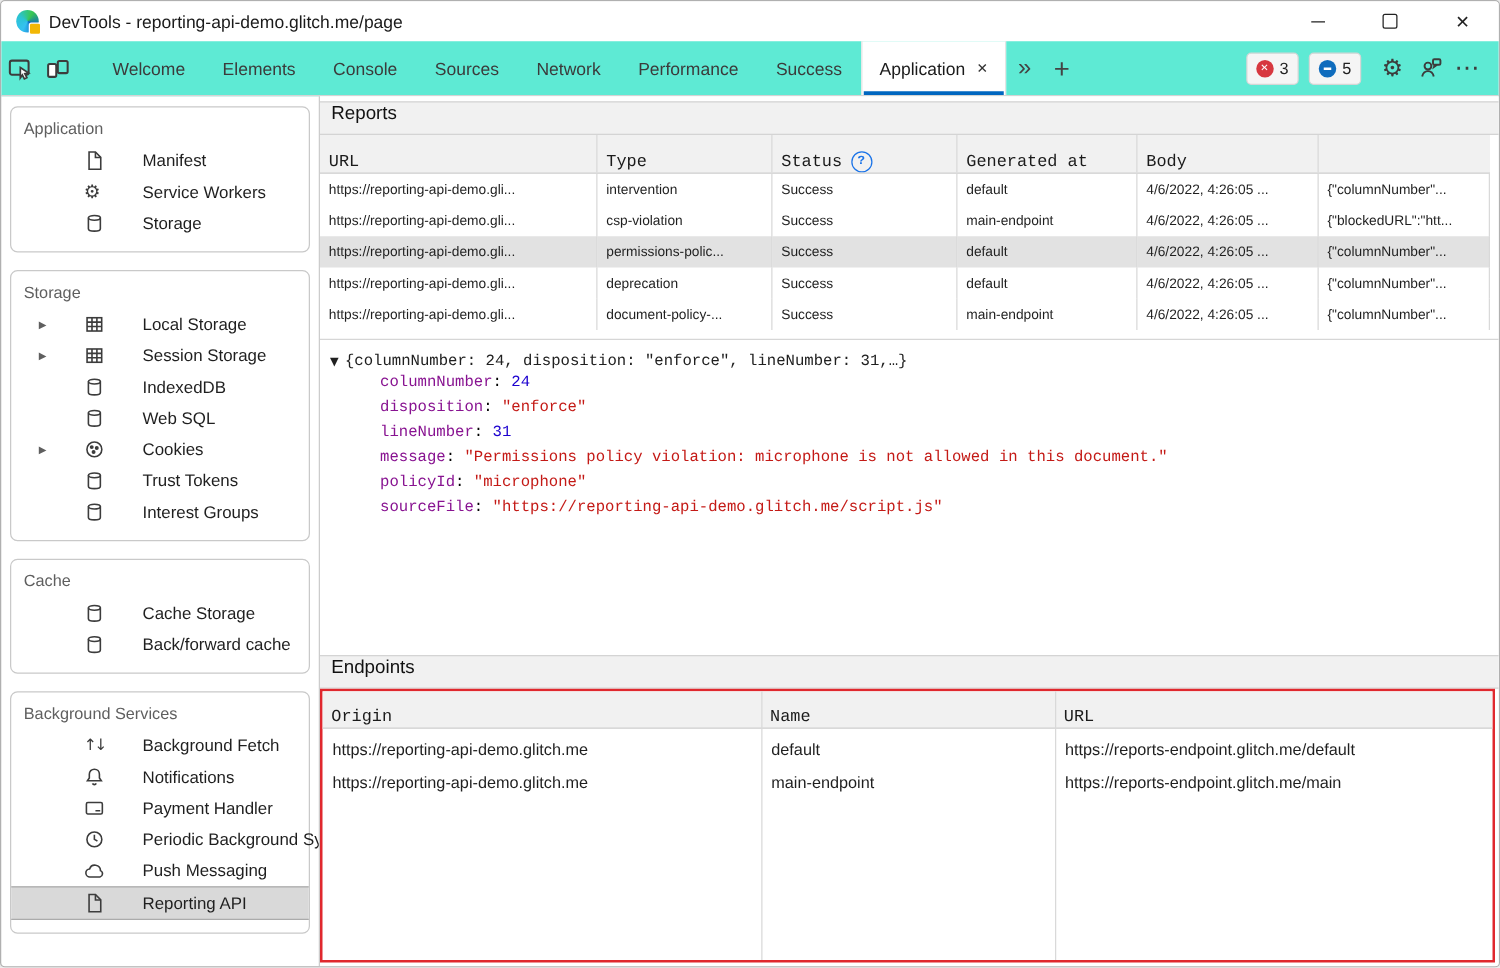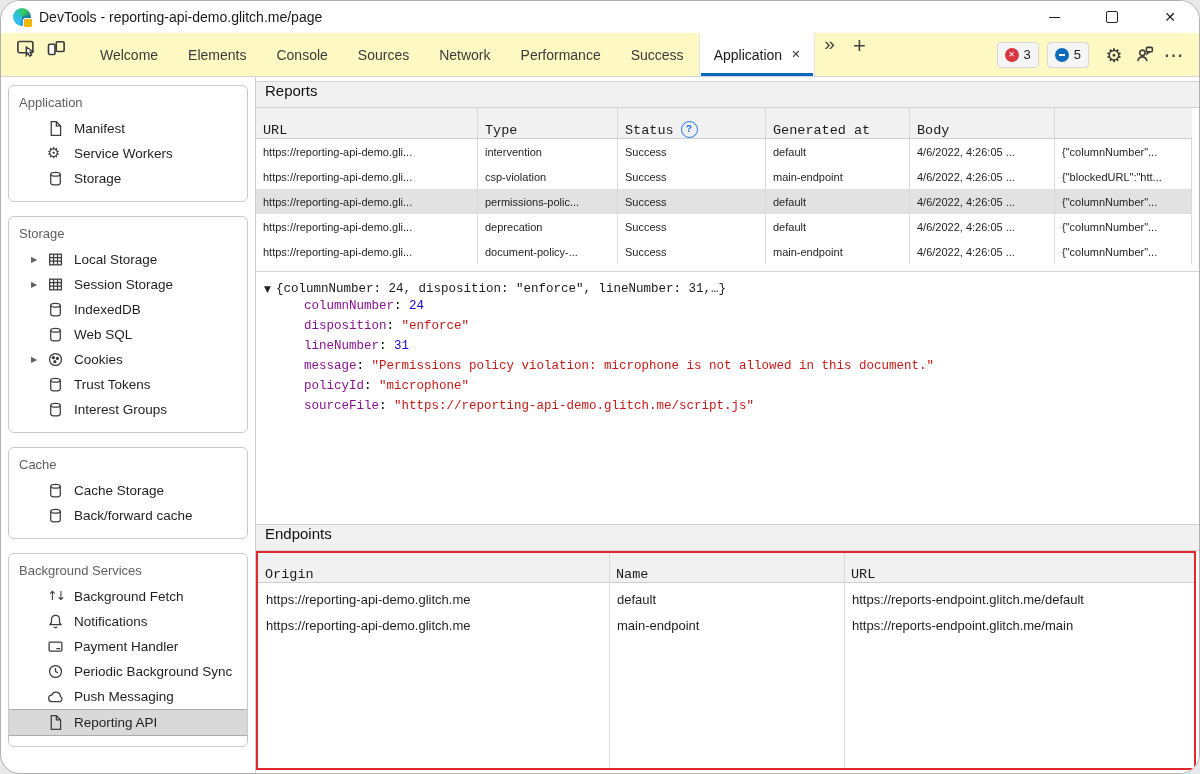--- a/index.html
+++ b/index.html
@@ -1,49 +1,49 @@
 <!DOCTYPE html>
 <html style="--accent: #0067c0; --red: #e0282e; --err: #d7373f; --info: #0f6cbd; --help: #1a73e8; --key: #881391; --num: #1c00cf; --str: #c41a16; --bar: #f1f1f1; --selrow: #e2e2e2;"><head>
 <meta charset="utf-8">
 <style>
   html,body{margin:0;padding:0;background:#e8e8e8;font-family:"Liberation Sans",sans-serif;}
-  .window{width:1198px;height:772px;background:#fff;border:1px solid #b0b0b0;border-radius:20px;overflow:hidden;display:flex;flex-direction:column;}
+  .window{width:1198px;height:772px;background:#fff;border:1px solid #b0b0b0;border-radius:4px;overflow:hidden;display:flex;flex-direction:column;}
   
   .titlebar{height:32px;display:flex;align-items:center;flex:none;background:#fff;}
   .logo{width:18px;height:18px;border-radius:50%;margin:0 8px 0 12px;background:conic-gradient(from 210deg,#35c1f1,#2bc3d2,#38c751,#0b62c4,#35c1f1);position:relative;flex:none;}
   .logo::after{content:"";position:absolute;right:-2px;bottom:-2px;width:8px;height:8px;border-radius:2px;background:#f2b705;border:1px solid #fff;}
   .title-text{font-size:14px;color:#1a1a1a;}
   .win-controls{margin-left:auto;display:flex;height:100%;}
   .win-btn{width:58px;height:100%;display:flex;align-items:center;justify-content:center;color:#222;font-size:13px;}
   .min-glyph{width:11px;border-top:1.4px solid #222;display:inline-block;}
   .max-glyph{width:10px;height:10px;border:1.4px solid #222;border-radius:2px;display:inline-block;}
   .close-glyph{font-size:14px;line-height:1;}
   
-  .toolbar{height:43px;border-bottom:1px solid #d4d4d4;display:flex;flex:none;background:#fef9c3;padding-left:10px;}
+  .toolbar{height:43px;border-bottom:1px solid #d4d4d4;display:flex;align-items:center;flex:none;background:#5eead4;}
   .tb-icon{width:30px;height:30px;display:flex;align-items:center;justify-content:center;flex:none;color:#3c3c3c;}
   .tab-strip{display:flex;align-items:stretch;height:100%;margin-left:14px;}
   .tab{display:flex;align-items:center;padding:0 15px;font-size:14px;color:#3b3b3b;position:relative;white-space:nowrap;}
   .tab.active{color:#1a1a1a;background:#fff;box-shadow:inset 1px 0 0 #e4e4e4,inset -1px 0 0 #e4e4e4;}
   .tab.active::after{content:"";position:absolute;left:2px;right:2px;bottom:0;height:3px;background:var(--accent,#0067c0);}
   .tab-close{margin-left:9px;font-size:11px;color:#333;}
   .tb-text{font-size:19px;color:#444;padding:0 9px;}
   .right-group{margin-left:auto;display:flex;align-items:center;padding-right:10px;}
   .badge{display:flex;align-items:center;background:#f5f5f5;border:1px solid #d6d6d6;border-radius:4px;height:24px;padding:0 7px;margin-left:8px;font-size:13px;color:#202020;}
   .dot{width:14px;height:14px;border-radius:50%;display:flex;align-items:center;justify-content:center;color:#fff;font-size:8px;margin-right:5px;flex:none;}
   .dot.err{background:var(--err,#d7373f);}
   .dot.msg{background:var(--info,#0f6cbd);}
   .dot.msg::after{content:"";width:6px;height:2px;background:#fff;}
   .gear-glyph{font-family:"DejaVu Sans",sans-serif;font-size:19px;color:#3c3c3c;}
   .more-glyph{font-size:20px;color:#3c3c3c;letter-spacing:1px;}
   
   .app-body{flex:1;display:flex;min-height:0;}
   .sidebar{width:254px;border-right:1px solid #cccccc;flex:none;overflow:hidden;padding-top:8px;}
   .card{margin:0 7px 14px 7px;border:1px solid #c9c9c9;border-radius:6px;padding:6px 0 10px 0;background:#fff;}
   .sec-title{font-size:13px;color:#5f5f5f;padding:3px 0 6px 10px;}
-  .s-item{height:25px;display:flex;align-items:center;font-size:13.5px;color:#1f1f1f;}
+  .s-item{height:25px;display:flex;align-items:center;font-size:13.5px;color:#1f1f1f;gap:20px;}
   .s-item .exp{width:16px;margin-left:22px;font-size:8px;color:#5f5f5f;flex:none;text-align:left;}
   .s-item .ico{width:22px;flex:none;display:flex;align-items:center;}
   .s-item .lbl{margin-left:5px;white-space:nowrap;}
   .s-item.selected{background:#d9d9d9;border-top:1px solid #ababab;border-bottom:1px solid #ababab;}
   .g{font-family:"DejaVu Sans",sans-serif;font-size:15px;color:#3c3c3c;line-height:1;}
   .g.sm{font-size:12.5px;letter-spacing:-2px;}
   
   .main{flex:1;display:flex;flex-direction:column;min-width:0;background:#fff;}
   .section-bar{height:25px;background:var(--bar,#f1f1f1);border-top:1px solid #d4d4d4;border-bottom:1px solid #d4d4d4;display:flex;align-items:flex-start;padding-left:9px;font-size:15px;color:#111;flex:none;}
   .reports-bar{margin-top:4px;}

